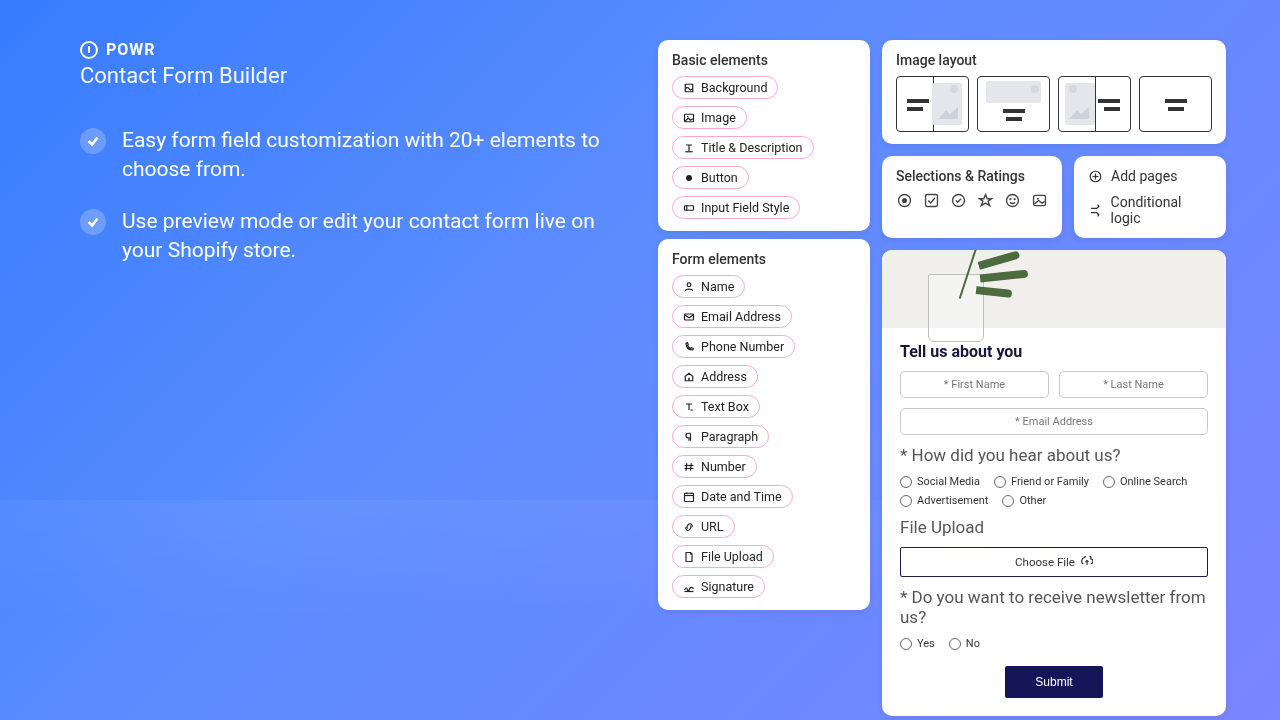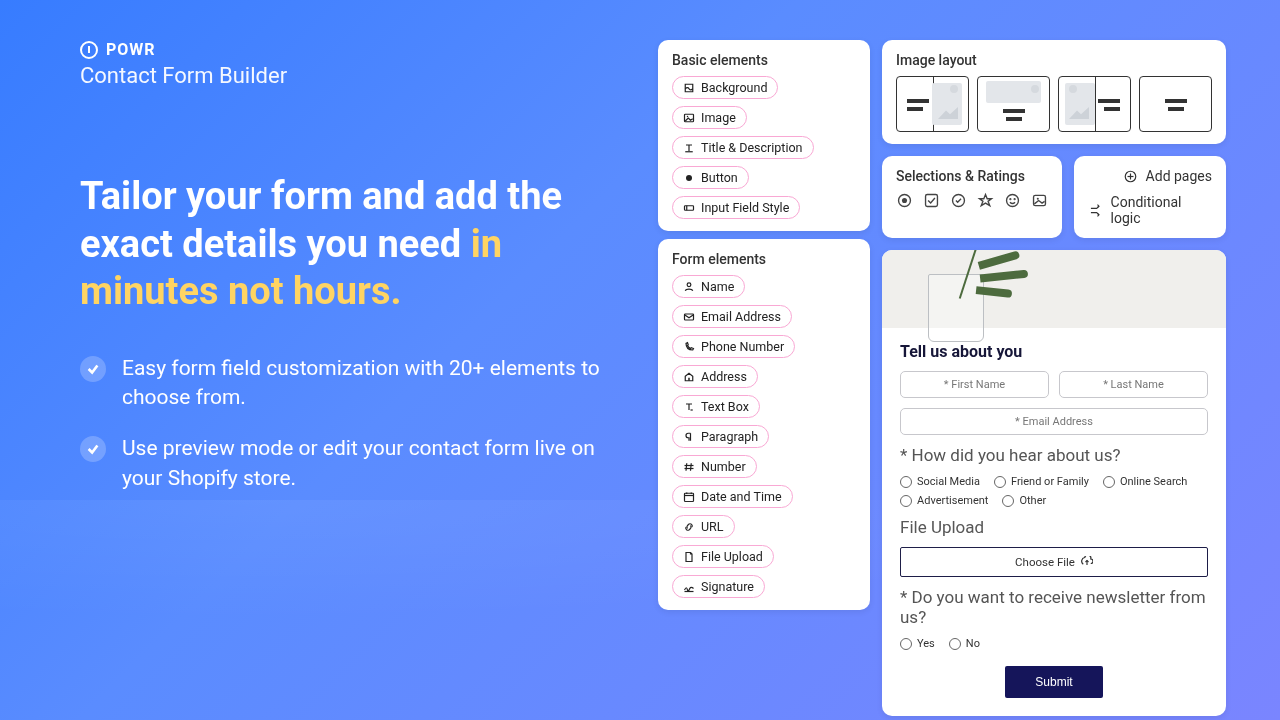--- a/index.html
+++ b/index.html
@@ -73,21 +73,21 @@
   .thumb.center .txt.a { top: 32px; }
   .thumb.center .txt.b { top: 40px; }
   .thumb.center .sun { left:auto; right:10px; }
   .thumb.center .mts { position:absolute; left:8px; right:8px; top:4px; height:22px; background:#e3e6ea; border-radius:2px; }
   .thumb.plain .txt { left:50%; transform:translateX(-50%); }
   .thumb.plain .txt.a { top:22px; } .thumb.plain .txt.b { top:30px; }
 
   .sel-row { display:flex; gap:10px; margin-top:6px; }
   .sel-row svg { width:17px; height:17px; stroke:#444; stroke-width:1.6; fill:none; }
 
-  .opts { display:flex; flex-direction:column; gap:10px; font-size:14px; color:#333;align-items:flex-end; }
+  .opts { display:flex; flex-direction:column; gap:10px; font-size:14px; color:#333; }
   .opts .opt { display:flex; align-items:center; gap:8px; }
   .opts svg { width:15px; height:15px; stroke:#333; stroke-width:1.6; fill:none; }
 
   .two { display:flex; gap:12px; }
   .two > .panel { flex:1; }
 
   
   .form-preview { padding:0; overflow:hidden; }
   .hero { height: 78px; background:#f0efec; position:relative; }
   .hero .glass {
@@ -123,23 +123,20 @@
 </head>
 <body>
 
 <div class="left">
   <div class="brand">
     <span class="brand-icon"></span>
     <span>POWR</span>
   </div>
   <div class="product">Contact Form Builder</div>
 
-  <h1>
-    <span>Tailor your form and add the exact details you need </span><span class="accent">in minutes not hours.</span>
-  </h1>
 
   <div class="bullets">
     <div class="bullet">
       <span class="check">
           <svg viewBox="0 0 16 16">
             <polyline points="3,8 7,12 13,4"></polyline>
           </svg>
         </span>
       <span>Easy form field customization with 20+ elements to choose from.</span>
     </div>

